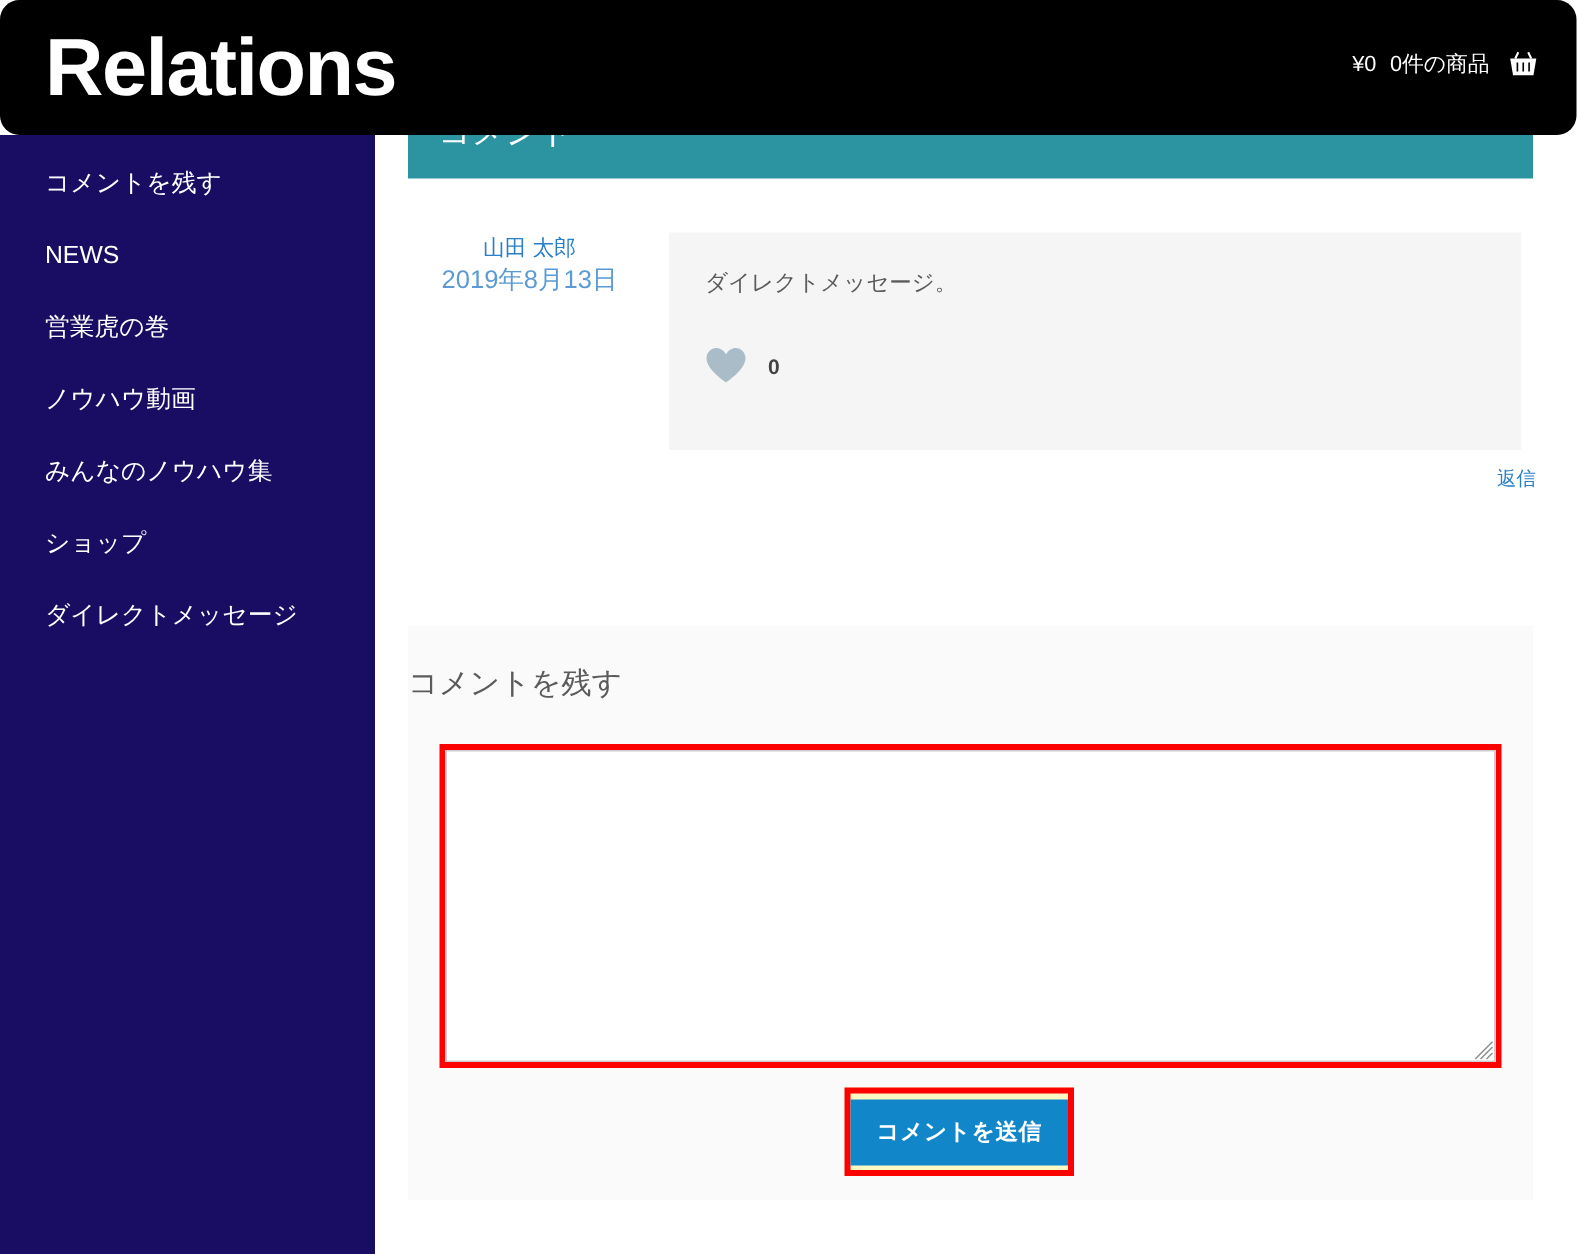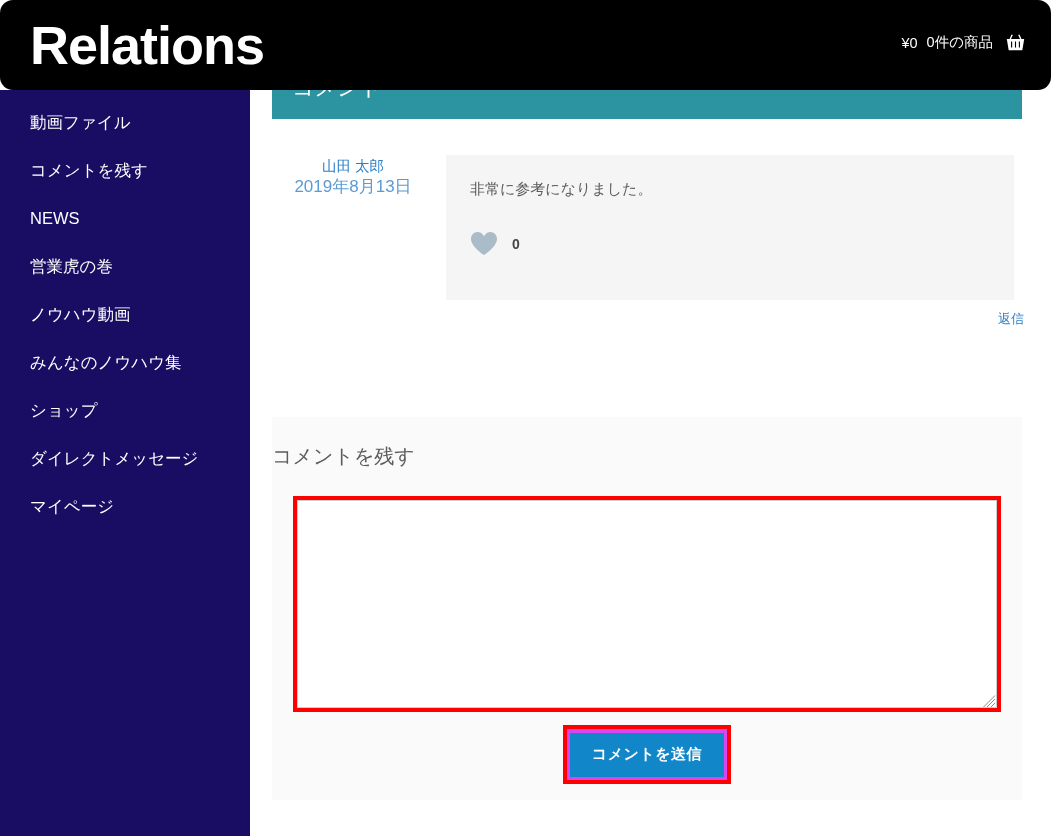--- a/index.html
+++ b/index.html
@@ -225,25 +225,25 @@
     right: 1px;
     bottom: 1px;
     width: 13px;
     height: 13px;
     pointer-events: none;
   }
   .submit-wrap {
     position: absolute;
     left: 291px;
     top: 308px;
-    width: 168px;
+    width: 153px;
     height: 59px;
     border: 4px solid #fe0000;
     box-sizing: border-box;
-    background: #d946ef;
+    background: #fef9c3;
     display: flex;
     align-items: center;
     justify-content: center;
   }
   .submit-button {
     width: 154px;
     height: 44px;
     background: #1187c9;
     border: none;
     color: #ffffff;
@@ -267,45 +267,43 @@
         <path d="M6.2 0.8 L4.2 5 M12.8 0.8 L14.8 5" stroke="#ffffff" stroke-width="1.4" fill="none"></path>
         <path d="M0.8 5 H18.2 L16.3 16.2 H2.7 Z" fill="#ffffff"></path>
         <path d="M5.6 7.6 V13.6 M9.5 7.6 V13.6 M13.4 7.6 V13.6" stroke="#000000" stroke-width="1.1"></path>
       </svg>
     </span>
   </div>
 </div>
 
 <nav class="sidebar">
   <ul class="nav-list">
-    <li class="nav-item">動画ファイル</li>
     <li class="nav-item">コメントを残す</li>
     <li class="nav-item">NEWS</li>
     <li class="nav-item">営業虎の巻</li>
     <li class="nav-item">ノウハウ動画</li>
     <li class="nav-item">みんなのノウハウ集</li>
     <li class="nav-item">ショップ</li>
     <li class="nav-item">ダイレクトメッセージ</li>
-    <li class="nav-item">マイページ</li>
   </ul>
 </nav>
 
 <main class="main">
 
   <div class="section-bar">
     <div class="section-bar-title">コメント</div>
   </div>
 
   <div class="comment-row">
     <div class="comment-meta">
       <span class="comment-author">山田 太郎</span>
       <span class="comment-date">2019年8月13日</span>
     </div>
     <div class="comment-body">
-      <div class="comment-text">非常に参考になりました。</div>
+      <div class="comment-text">ダイレクトメッセージ。</div>
       <div class="like-row">
         <span>
           <svg class="heart-icon" width="28" height="25" viewBox="0 0 28 25" xmlns="http://www.w3.org/2000/svg">
             <path d="M14 24 C14 24 1 15.6 1 7.9 C1 3.9 4 1 7.5 1 C10.1 1 12.6 2.6 14 5.2 C15.4 2.6 17.9 1 20.5 1 C24 1 27 3.9 27 7.9 C27 15.6 14 24 14 24 Z" fill="#a9bcc8"></path>
           </svg>
         </span>
         <span class="like-count">0</span>
       </div>
     </div>
     <span class="reply-link">返信</span>

